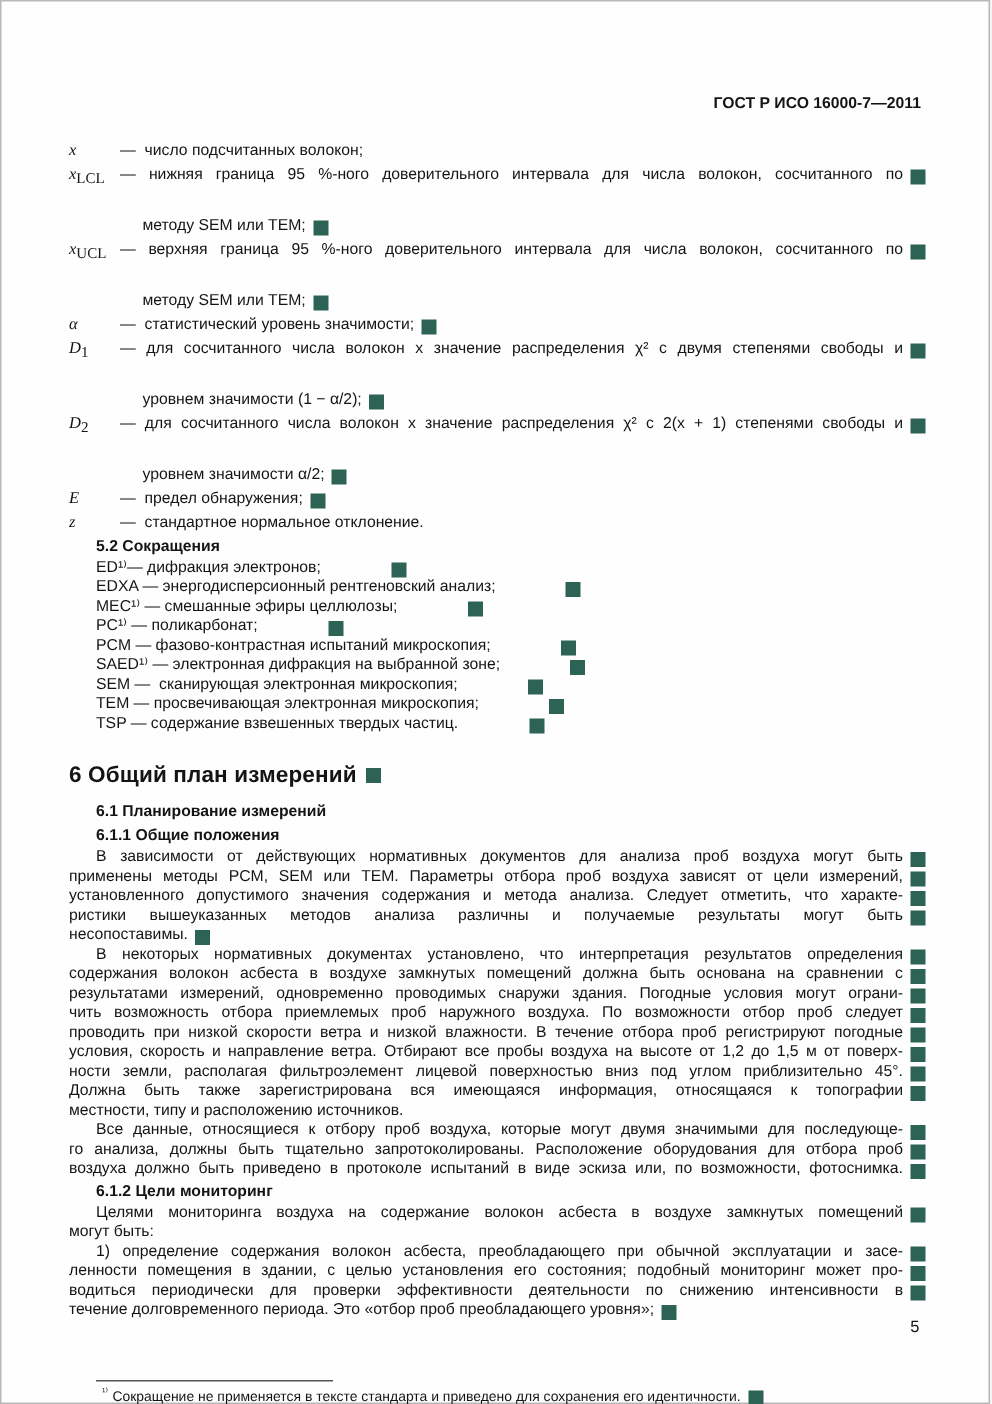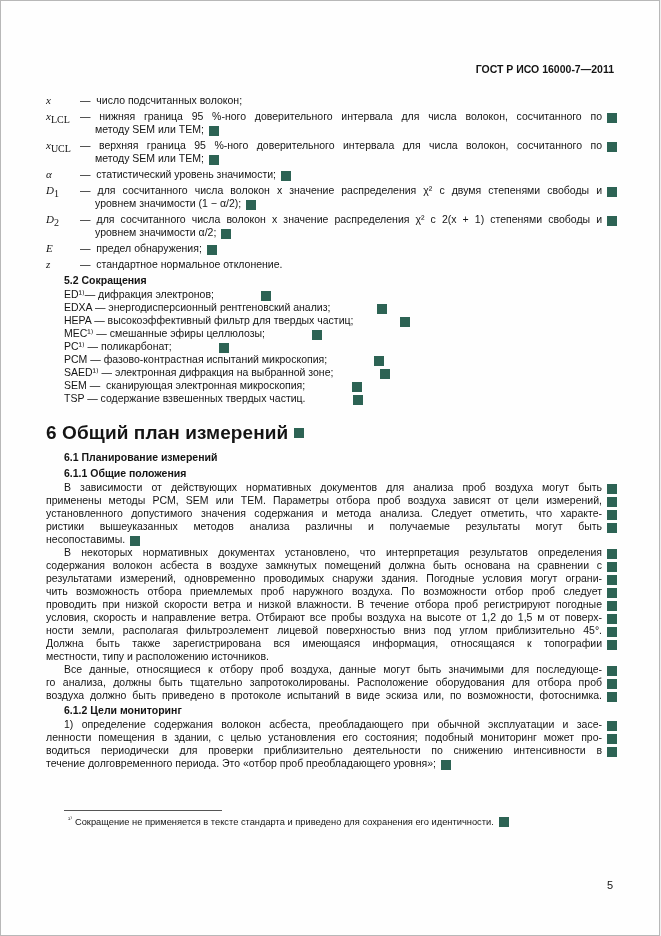--- a/index.html
+++ b/index.html
@@ -4,32 +4,32 @@
 <style>
   html,body{margin:0;padding:0;}
   body{width:661px;height:936px;background:#f0f0f0;}
   .page{position:relative;width:660px;height:936px;background:#fefefe;border:1px solid #b8b8b8;box-sizing:border-box;
         font-family:"Liberation Sans","DejaVu Sans",sans-serif;color:#141414;}
   .doc-header{position:absolute;top:62px;right:45px;font-size:10.5px;font-weight:700;}
   .content{position:absolute;top:93px;left:45px;width:571px;font-size:10.5px;line-height:13px;}
   .line{display:flex;align-items:flex-end;min-height:13px;}
   .lt{flex:0 1 auto;white-space:pre-wrap;}
   .line.full .lt{flex:1 1 auto;white-space:normal;text-align:justify;text-align-last:justify;overflow:hidden;max-height:13px;}
-  .line.cont{padding-left:15px;}
+  .line.cont{padding-left:15px;margin-top:21px;}
   .line.ind{padding-left:18px;}
   .line.abbr{padding-left:18px;gap:42px;}
   .mk{flex:none;width:10px;height:10px;margin-left:5px;background:var(--mk,#2d6354);}
   .def{display:flex;margin-bottom:3px;}
   .term{flex:none;width:34px;font-family:"Liberation Serif","DejaVu Serif",serif;font-size:11px;line-height:13px;}
   .term i{font-style:italic;}
   .term sub{font-size:10px;line-height:1;}
   .defbody{flex:1 1 auto;min-width:0;}
   .h-sub{font-weight:700;padding-left:18px;margin:3px 0 1px;}
   .sec-row{display:flex;align-items:center;margin:21px 0 12px;}
-  .sec-title{font-weight:700;font-size:19px;letter-spacing:0.1px;}
+  .sec-title{font-weight:700;font-size:15px;letter-spacing:0.1px;}
   .sec-row .mk{margin-left:6px;}
   .h612{margin-top:2px;}
   .para{margin:0;}
   .fn-rule{width:158px;height:0;border-top:1px solid #555;margin:40px 0 5px 18px;}
   .fn-line{display:flex;align-items:center;padding-left:22px;font-size:9.3px;line-height:11px;}
   .fn-line sup{font-size:6.8px;line-height:1;margin-right:3px;}
   .page-num{position:absolute;right:46px;bottom:44px;font-size:11px;}
 </style>
 </head>
 <body>
@@ -131,41 +131,41 @@
     <div id="abbrs">
         <div class="line abbr">
           <span class="lt">ED¹⁾— дифракция электронов;</span>
           <span class="mk"></span>
         </div>
         <div class="line abbr">
           <span class="lt">EDXA — энергодисперсионный рентгеновский анализ;</span>
           <span class="mk"></span>
         </div>
         <div class="line abbr">
-          <span class="lt">HEPA — высокоэффективный фильтр для твердых частиц;</span>
-          <span class="mk"></span>
-        </div>
-        <div class="line abbr">
           <span class="lt">MEC¹⁾ — смешанные эфиры целлюлозы;</span>
           <span class="mk"></span>
         </div>
         <div class="line abbr">
           <span class="lt">PC¹⁾ — поликарбонат;</span>
           <span class="mk"></span>
         </div>
         <div class="line abbr">
           <span class="lt">PCM — фазово-контрастная испытаний микроскопия;</span>
           <span class="mk"></span>
         </div>
         <div class="line abbr">
           <span class="lt">SAED¹⁾ — электронная дифракция на выбранной зоне;</span>
           <span class="mk"></span>
         </div>
         <div class="line abbr">
           <span class="lt">SEM —  сканирующая электронная микроскопия;</span>
+          <span class="mk"></span>
+        </div>
+        <div class="line abbr">
+          <span class="lt">TEM — просвечивающая электронная микроскопия;</span>
           <span class="mk"></span>
         </div>
         <div class="line abbr">
           <span class="lt">TSP — содержание взвешенных твердых частиц.</span>
           <span class="mk"></span>
         </div>
       </div>
 
     <div class="sec-row">
       <span class="sec-title">6  Общий план измерений</span>
@@ -229,48 +229,57 @@
           <div class="line full">
             <span class="lt">Должна быть также зарегистрирована вся имеющаяся информация, относящаяся к топографии</span>
             <span class="mk"></span>
           </div>
           <div class="line">
             <span class="lt">местности, типу и расположению источников.</span>
           </div>
         </div>
         <div class="para">
           <div class="line full ind">
-            <span class="lt">Все данные, относящиеся к отбору проб воздуха, данные могут быть значимыми для последующе-</span>
+            <span class="lt">Все данные, относящиеся к отбору проб воздуха, которые могут двумя значимыми для последующе-</span>
             <span class="mk"></span>
           </div>
           <div class="line full">
             <span class="lt">го анализа, должны быть тщательно запротоколированы. Расположение оборудования для отбора проб</span>
             <span class="mk"></span>
           </div>
           <div class="line full">
             <span class="lt">воздуха должно быть приведено в протоколе испытаний в виде эскиза или, по возможности, фотоснимка.</span>
             <span class="mk"></span>
           </div>
         </div>
       </div>
 
     <div class="h-sub h612">6.1.2  Цели мониторинг</div>
 
     <div id="paras-b">
         <div class="para">
           <div class="line full ind">
+            <span class="lt">Целями мониторинга воздуха на содержание волокон асбеста в воздухе замкнутых помещений</span>
+            <span class="mk"></span>
+          </div>
+          <div class="line">
+            <span class="lt">могут быть:</span>
+          </div>
+        </div>
+        <div class="para">
+          <div class="line full ind">
             <span class="lt">1)  определение содержания волокон асбеста, преобладающего при обычной эксплуатации и засе-</span>
             <span class="mk"></span>
           </div>
           <div class="line full">
             <span class="lt">ленности помещения в здании, с целью установления его состояния; подобный мониторинг может про-</span>
             <span class="mk"></span>
           </div>
           <div class="line full">
-            <span class="lt">водиться периодически для проверки приблизительно деятельности по снижению интенсивности в</span>
+            <span class="lt">водиться периодически для проверки эффективности деятельности по снижению интенсивности в</span>
             <span class="mk"></span>
           </div>
           <div class="line">
             <span class="lt">течение долговременного периода. Это «отбор проб преобладающего уровня»;</span>
             <span class="mk"></span>
           </div>
         </div>
       </div>
 
     <div class="fn-rule"></div>

